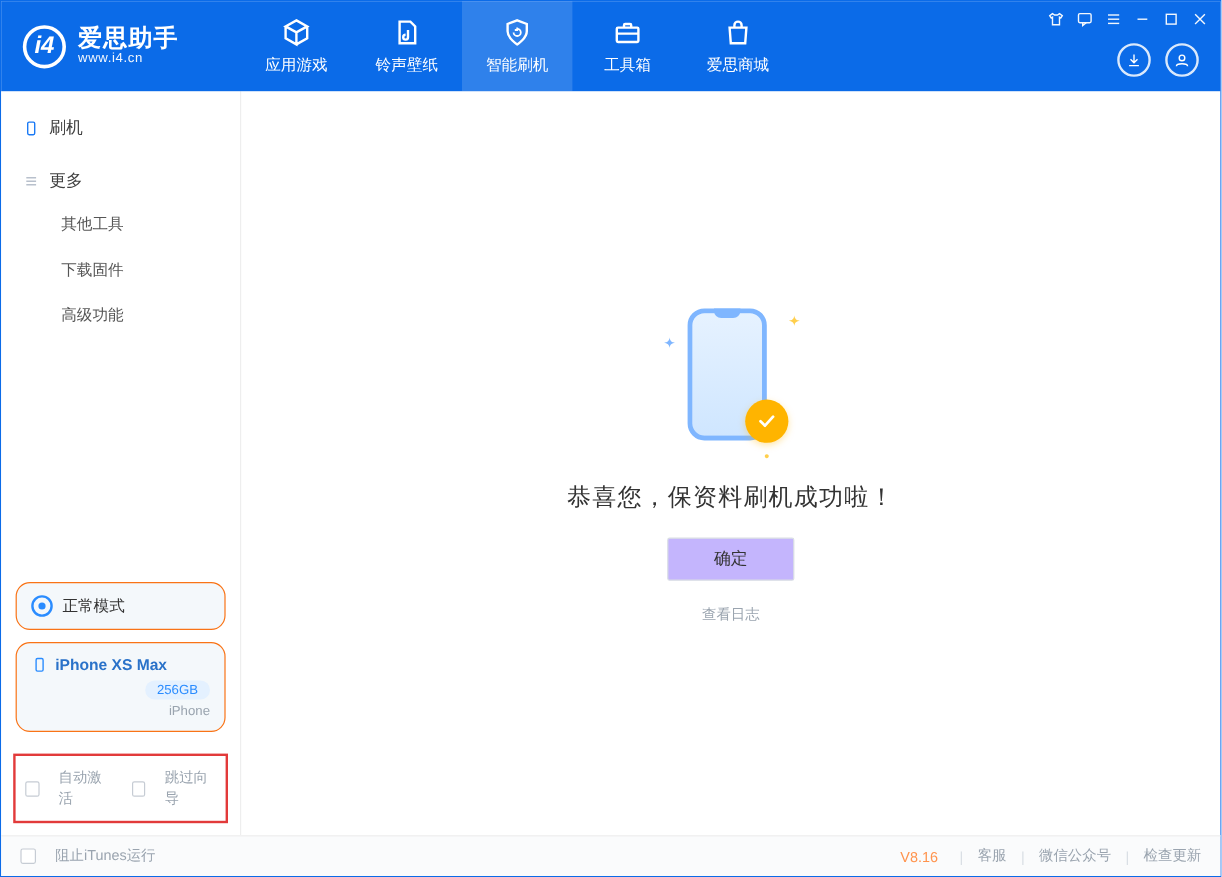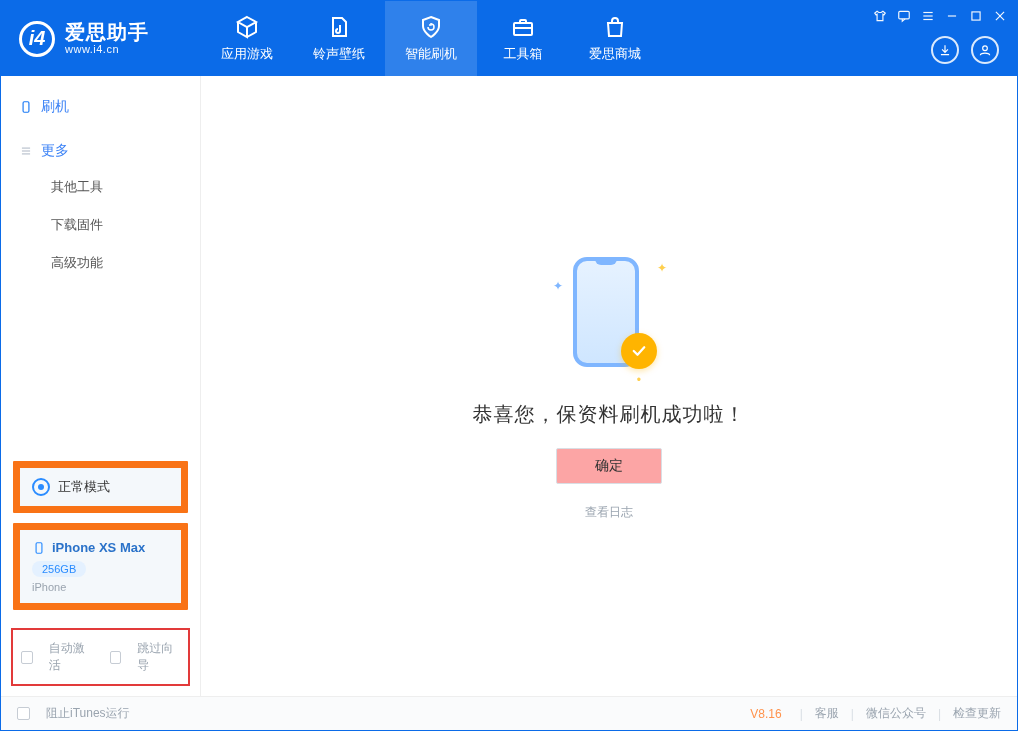--- a/index.html
+++ b/index.html
@@ -22,28 +22,28 @@
 .titlebar-icons { position: absolute; top: 8px; right: 10px; display: flex; gap: 10px; align-items: center; }
 .titlebar-icons .tb-icon { width: 14px; height: 14px; cursor: pointer; opacity: .95; }
 .header-right-circles { position: absolute; right: 18px; bottom: 12px; display: flex; gap: 12px; }
 .circle-btn { width: 28px; height: 28px; border: 2px solid rgba(255,255,255,.85); border-radius: 50%; cursor: pointer; display:flex; align-items:center; justify-content:center; }
 
 
 .body { flex: 1; display: flex; min-height: 0; }
 .sidebar { width: 200px; border-right: 1px solid #eee; display: flex; flex-direction: column; background:#fff; }
 .side-scroll { flex:1; overflow:auto; padding-top: 14px; }
 .side-section { margin-bottom: 10px; }
-.side-head { display: flex; align-items: center; gap: 8px; padding: 8px 18px; color: #3b82f6; font-size: 14px; }
+.side-head { display: flex; align-items: center; gap: 8px; padding: 8px 18px; color: #404040; font-size: 14px; }
 .side-head .sh-icon { width:14px; height:14px; }
 .side-items { }
 .side-item { padding: 10px 18px 10px 50px; font-size: 13px; color: #555; cursor: pointer; }
 .side-item.active { color: #1b7af5; }
 
 .device-boxes { padding: 0 12px 12px; display:flex; flex-direction:column; gap:10px; }
-.mode-box, .device-box { background:#f4f8fb; border:7px solid #f97316; border-radius:1px; padding:10px 12px; }
+.mode-box, .device-box { background:#f4f8fb; border:1px solid #f97316; border-radius:12px; padding:10px 12px;text-align:right; }
 .mode-box { display:flex; align-items:center; gap:8px; font-size:13px; color:#333; font-weight:500; }
 .mode-dot { width:18px; height:18px; border-radius:50%; border:2px solid #2a8cff; display:flex; align-items:center; justify-content:center; }
 .mode-dot::after { content:""; width:6px; height:6px; border-radius:50%; background:#2a8cff; }
 .device-box { }
 .device-title { font-size:13px; font-weight:600; color:#2a72c9; display:flex; align-items:center; gap:6px; }
 .device-cap { display:inline-block; margin-top:6px; font-size:11px; color:#2a8cff; background:#e4f1ff; border-radius:10px; padding:2px 10px; }
 .device-sub { font-size:11px; color:#9aa4af; margin-top:4px; }
 
 .opts-row { border:2px solid #e23a3a; margin: 6px 10px 10px; padding: 10px 8px; display:flex; gap:18px; align-items:center; }
 .chk { display:flex; align-items:center; gap:16px; font-size:12px; color:#9aa4af; cursor:pointer; }
@@ -54,21 +54,21 @@
 .phone-illus { position:relative; width:120px; height:130px; }
 .phone-shape { position:absolute; left:24px; top:6px; width:66px; height:110px; border:4px solid #7fb6ff; border-radius:14px; background:linear-gradient(180deg,#e6f2ff,#cfe6ff); }
 .phone-notch { position:absolute; left:46px; top:6px; width:22px; height:8px; background:#7fb6ff; border-radius:0 0 6px 6px; }
 .check-badge { position:absolute; right:12px; bottom:12px; width:36px; height:36px; background:#ffb400; border-radius:50%; display:flex; align-items:center; justify-content:center; box-shadow:0 2px 6px rgba(255,180,0,.35); }
 .check-badge svg { width:18px; height:18px; }
 .sparkle { position:absolute; font-size:12px; color:#7fb6ff; }
 .sparkle.s1 { left:4px; top:28px; }
 .sparkle.s2 { right:2px; top:10px; color:#ffcf4d; }
 .sparkle.s3 { right:28px; bottom:-6px; color:#ffcf4d; }
 .success-text { font-size:20px; color:#333; letter-spacing:1px; }
-.ok-btn { border:1px solid #d9dee4; background:#fca5a5; padding:8px 38px; font-size:14px; color:#333; cursor:pointer; border-radius:2px; }
+.ok-btn { border:1px solid #d9dee4; background:#c4b5fd; padding:8px 38px; font-size:14px; color:#333; cursor:pointer; border-radius:2px; }
 .log-link { font-size:12px; color:#9aa4af; cursor:pointer; }
 
 
 .footer { height:34px; border-top:1px solid #eee; background:#fafbfc; display:flex; align-items:center; padding:0 16px; font-size:12px; color:#9aa4af; }
 .footer .chk { color:#9aa4af; }
 .footer-spacer { flex:1; }
 .footer-right { display:flex; align-items:center; gap:12px; }
 .footer-link { color:#9aa4af; cursor:pointer; }
 .footer-sep { color:#d9dee4; }
 .version { color:#ff934d; margin-right:6px; }

